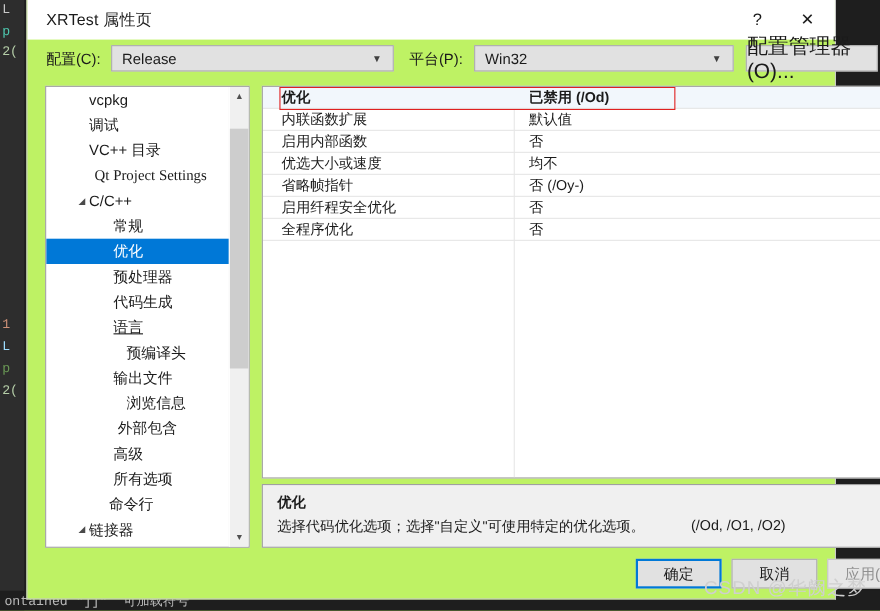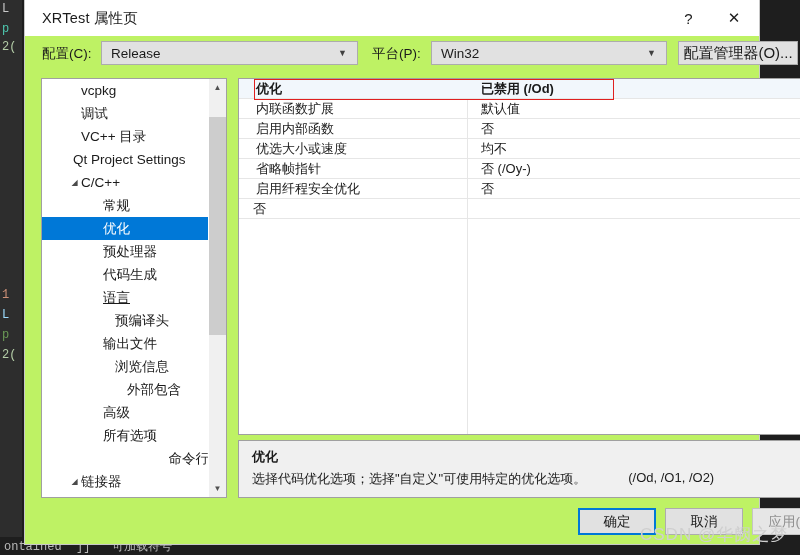--- a/index.html
+++ b/index.html
@@ -38,21 +38,21 @@
   #configrow{position:absolute;left:0;top:36px;right:0;height:34px;}
   .lbl{position:absolute;font-size:13.5px;color:#1b1b1b;top:9px;}
   .combo{
     position:absolute;top:5px;height:24px;background:#e1e1e1;border:1px solid #acacac;
     box-sizing:border-box;display:flex;align-items:center;
   }
   .combo .cval{font-size:13.5px;color:#1b1b1b;margin-left:9px;}
   .combo .carrow{margin-left:auto;margin-right:10px;font-size:9px;color:#404040;line-height:1;}
   .pushbtn{
     position:absolute;background:#e1e1e1;border:1px solid #adadad;box-sizing:border-box;
-    font-size:15px;color:#1b1b1b;display:flex;align-items:center;justify-content:center;
+    font-size:19px;color:#1b1b1b;display:flex;align-items:center;justify-content:center;
   }
 
   
   #treepanel{
     position:absolute;left:16px;top:78px;width:186px;height:420px;
     background:#ffffff;border:1px solid #a0a0a0;box-sizing:border-box;overflow:hidden;
   }
   #treeinner{position:absolute;left:0;top:0;right:17px;bottom:0;overflow:hidden;}
   .tnode{height:23px;display:flex;align-items:center;font-size:13.5px;color:#1b1b1b;
          white-space:nowrap;box-sizing:border-box;}
@@ -158,21 +158,21 @@
           <span class="tlabel">vcpkg</span>
         </div>
         <div class="tnode" style="padding-left: 26px;">
           <span class="exp"></span>
           <span class="tlabel">调试</span>
         </div>
         <div class="tnode" style="padding-left: 26px;">
           <span class="exp"></span>
           <span class="tlabel">VC++ 目录</span>
         </div>
-        <div class="tnode" style="padding-left: 18px;">
+        <div class="tnode" style="padding-left: 31px; font-family: Liberation Serif, serif;">
           <span class="exp"></span>
           <span class="tlabel">Qt Project Settings</span>
         </div>
         <div class="tnode" style="padding-left: 26px;">
           <span class="exp">◢</span>
           <span class="tlabel">C/C++</span>
         </div>
         <div class="tnode" style="padding-left: 48px;">
           <span class="exp"></span>
           <span class="tlabel">常规</span>
@@ -198,33 +198,33 @@
           <span class="tlabel">预编译头</span>
         </div>
         <div class="tnode" style="padding-left: 48px;">
           <span class="exp"></span>
           <span class="tlabel">输出文件</span>
         </div>
         <div class="tnode" style="padding-left: 60px;">
           <span class="exp"></span>
           <span class="tlabel">浏览信息</span>
         </div>
-        <div class="tnode" style="padding-left: 72px;">
+        <div class="tnode" style="padding-left: 52px;">
           <span class="exp"></span>
           <span class="tlabel">外部包含</span>
         </div>
         <div class="tnode" style="padding-left: 48px;">
           <span class="exp"></span>
           <span class="tlabel">高级</span>
         </div>
         <div class="tnode" style="padding-left: 48px;">
           <span class="exp"></span>
           <span class="tlabel">所有选项</span>
         </div>
-        <div class="tnode" style="padding-left: 44px; justify-content: flex-end;">
+        <div class="tnode" style="padding-left: 44px;">
           <span class="exp"></span>
           <span class="tlabel">命令行</span>
         </div>
         <div class="tnode" style="padding-left: 26px;">
           <span class="exp">◢</span>
           <span class="tlabel">链接器</span>
         </div>
         <div class="tnode" style="padding-left: 48px;">
           <span class="exp"></span>
           <span class="tlabel">常规</span>
@@ -258,20 +258,21 @@
         </div>
         <div class="prow">
           <div class="pname">省略帧指针</div>
           <div class="pval">否 (/Oy-)</div>
         </div>
         <div class="prow">
           <div class="pname">启用纤程安全优化</div>
           <div class="pval">否</div>
         </div>
         <div class="prow">
+          <div class="pname">全程序优化</div>
           <div class="pval">否</div>
         </div>
       </div>
     <div id="redbox" style="border-color: rgb(224, 32, 32);"></div>
   </div>
 
   <div id="descpanel">
     <div id="desc-title">优化</div>
     <div id="desc-body">
       <span>选择代码优化选项；选择"自定义"可使用特定的优化选项。</span>

